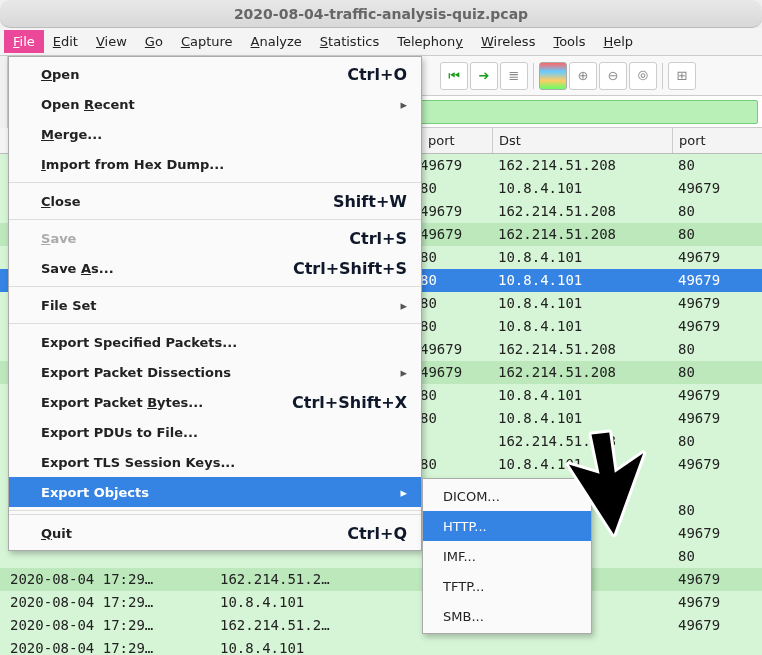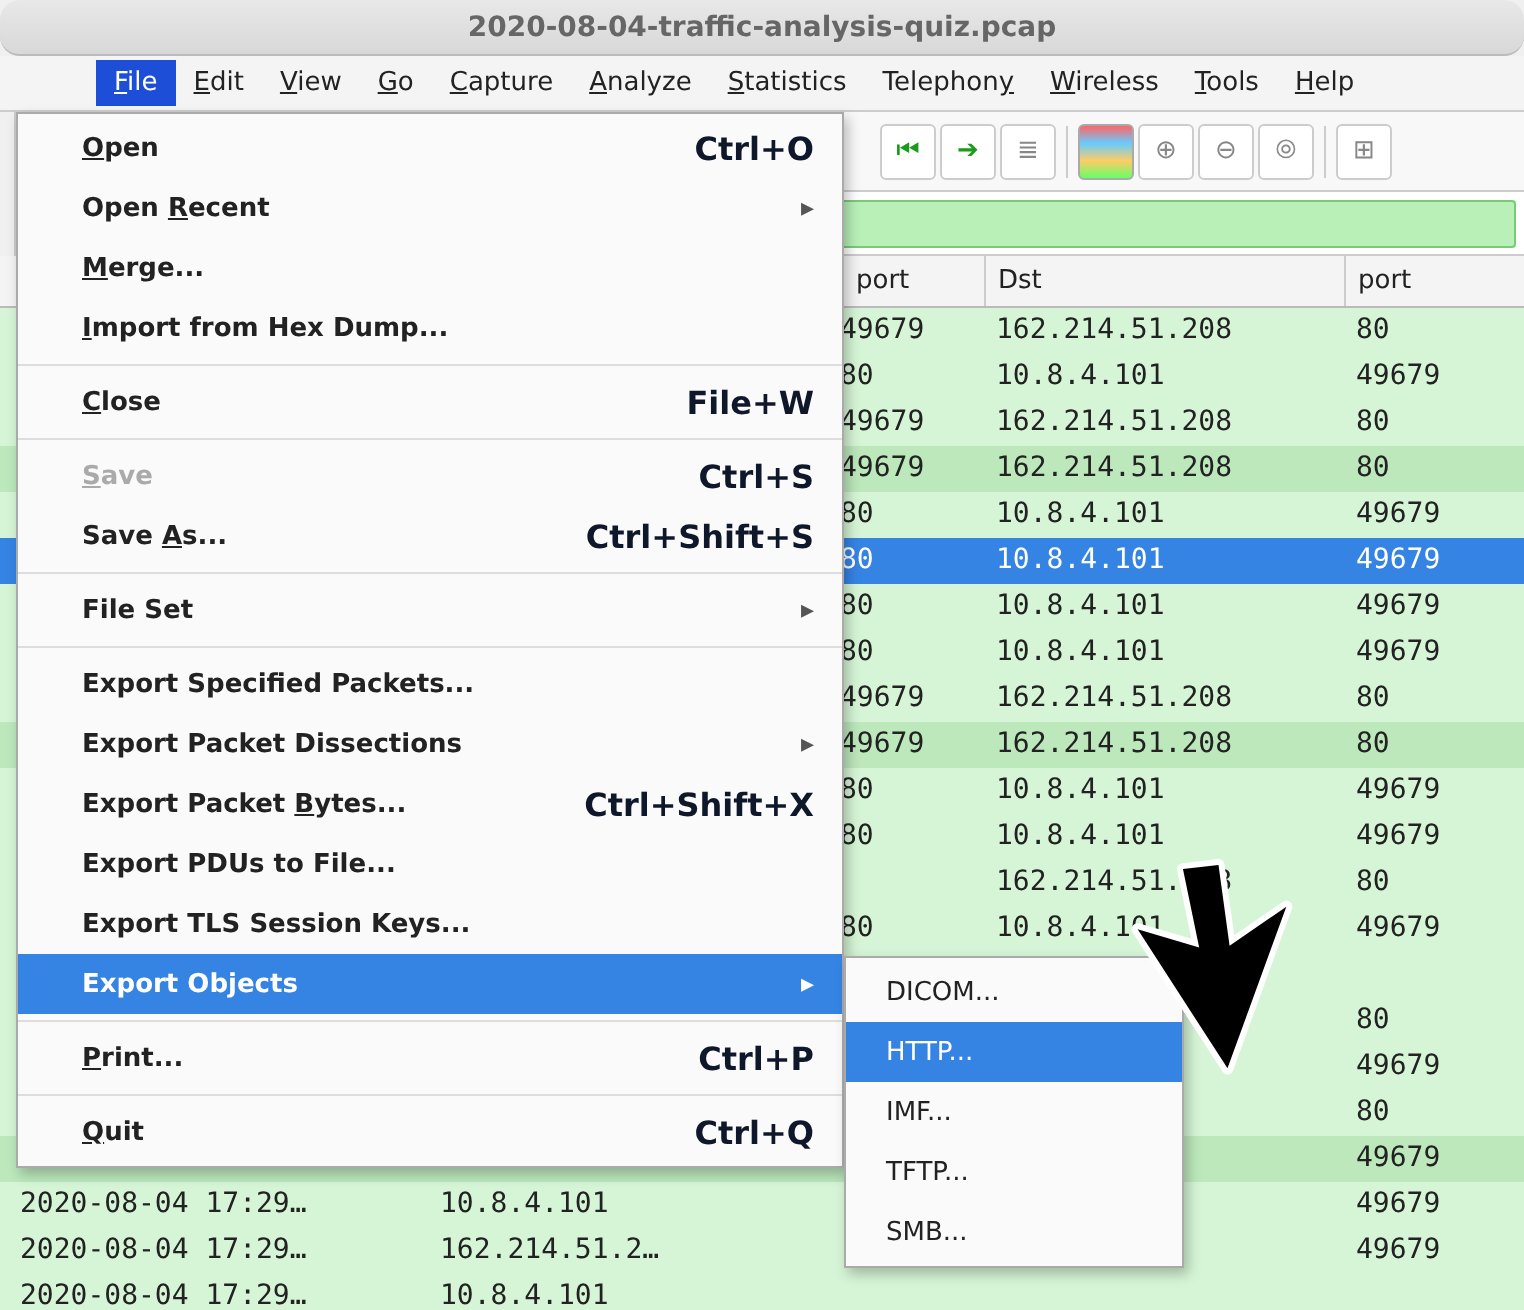--- a/index.html
+++ b/index.html
@@ -30,23 +30,22 @@
     border-bottom: 1px solid #ccc;
     display: flex;
     align-items: center;
     padding: 0 4px;
   }
   .menubar .item {
     padding: 4px 9px;
     cursor: default;
   }
   .menubar .item.open {
-    background: #1d4ed8;
+    background: #ec4899;
     color: #fff;
-    margin-left: 44px;
   }
   .mnemonic { text-decoration: underline; }
 
   .toolbar {
     height: 40px;
     background: #f8f8f8;
     border-bottom: 1px solid #ccc;
     display: flex;
     align-items: center;
     padding-left: 440px;
@@ -246,21 +245,21 @@
   </div>
   <div class="mitem">
     <span class="label"><span class="mnemonic">M</span>erge...</span>
   </div>
   <div class="mitem">
     <span class="label"><span class="mnemonic">I</span>mport from Hex Dump...</span>
   </div>
   <div class="msep"></div>
   <div class="mitem">
     <span class="label"><span class="mnemonic">C</span>lose</span>
-      <span class="accel">File+W</span>
+      <span class="accel">Shift+W</span>
   </div>
   <div class="msep"></div>
   <div class="mitem disabled">
     <span class="label"><span class="mnemonic">S</span>ave</span>
       <span class="accel">Ctrl+S</span>
   </div>
   <div class="mitem">
     <span class="label">Save <span class="mnemonic">A</span>s...</span>
       <span class="accel">Ctrl+Shift+S</span>
   </div>
@@ -285,24 +284,20 @@
     <span class="label">Export PDUs to File...</span>
   </div>
   <div class="mitem">
     <span class="label">Export TLS Session Keys...</span>
   </div>
   <div class="mitem selected">
     <span class="label">Export Objects</span>
       <span class="arrow">▸</span>
   </div>
   <div class="msep"></div>
-  <div class="mitem">
-    <span class="label"><span class="mnemonic">P</span>rint...</span>
-      <span class="accel">Ctrl+P</span>
-  </div>
   <div class="msep"></div>
   <div class="mitem">
     <span class="label"><span class="mnemonic">Q</span>uit</span>
       <span class="accel">Ctrl+Q</span>
   </div>
 </div>
 
 <div class="menu-sub">
   <div class="mitem">
     <span class="label">DICOM...</span>

